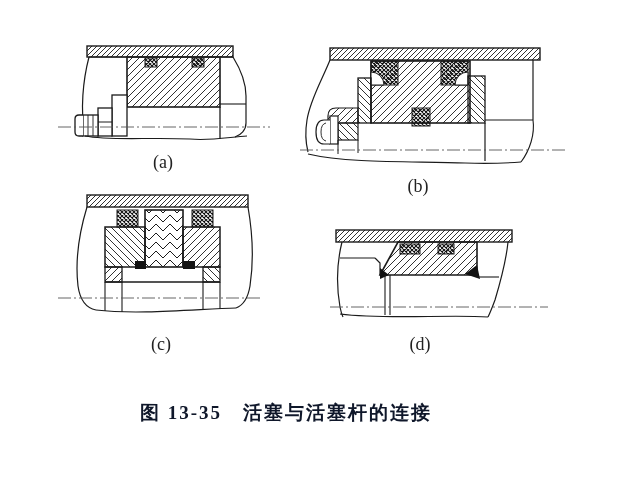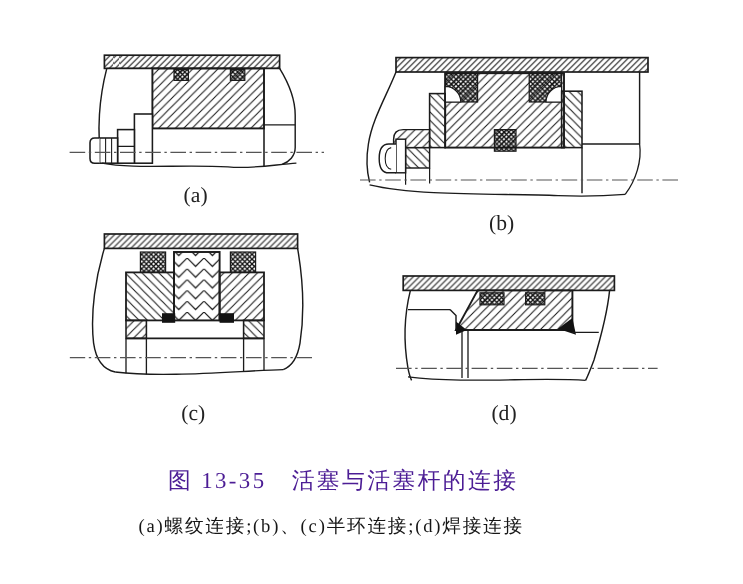--- a/index.html
+++ b/index.html
@@ -14,25 +14,26 @@
   .panel{position:absolute;}
   .panel-label{
     position:absolute;
     width:70px;
     text-align:center;
     font-size:18px;
     color:#222;
   }
   #caption{
     position:absolute;
-    top:388px;left:0;width:572px;
+    top:400px;left:0;width:572px;
     text-align:center;
     font-size:19px;
     letter-spacing:2px;
-    color:#4c1d95;
+    color:#0f172a;
+    font-weight:bold;
   }
   #subcaption{
     position:absolute;
     top:428px;left:0;width:552px;
     text-align:center;
     font-size:15.5px;
     letter-spacing:1.5px;
     color:#161616;
   }
   svg{display:block;}
@@ -210,15 +211,14 @@
 
         <path d="M12,92 C60,98 120,92 160,95" stroke-width="1.1"></path>
 
         <line x1="2" y1="85" x2="220" y2="85" stroke="#555" stroke-width="0.9" stroke-dasharray="13 3 2 3"></line>
       </g>
     </svg>
   </div>
   <div class="panel-label" style="left:385px;top:334px">(d)</div>
 
   <div id="caption">图 13-35　活塞与活塞杆的连接</div>
-  <div id="subcaption">(a)螺纹连接;(b)、(c)半环连接;(d)焊接连接</div>
 
 </div>
 
 </body></html>

